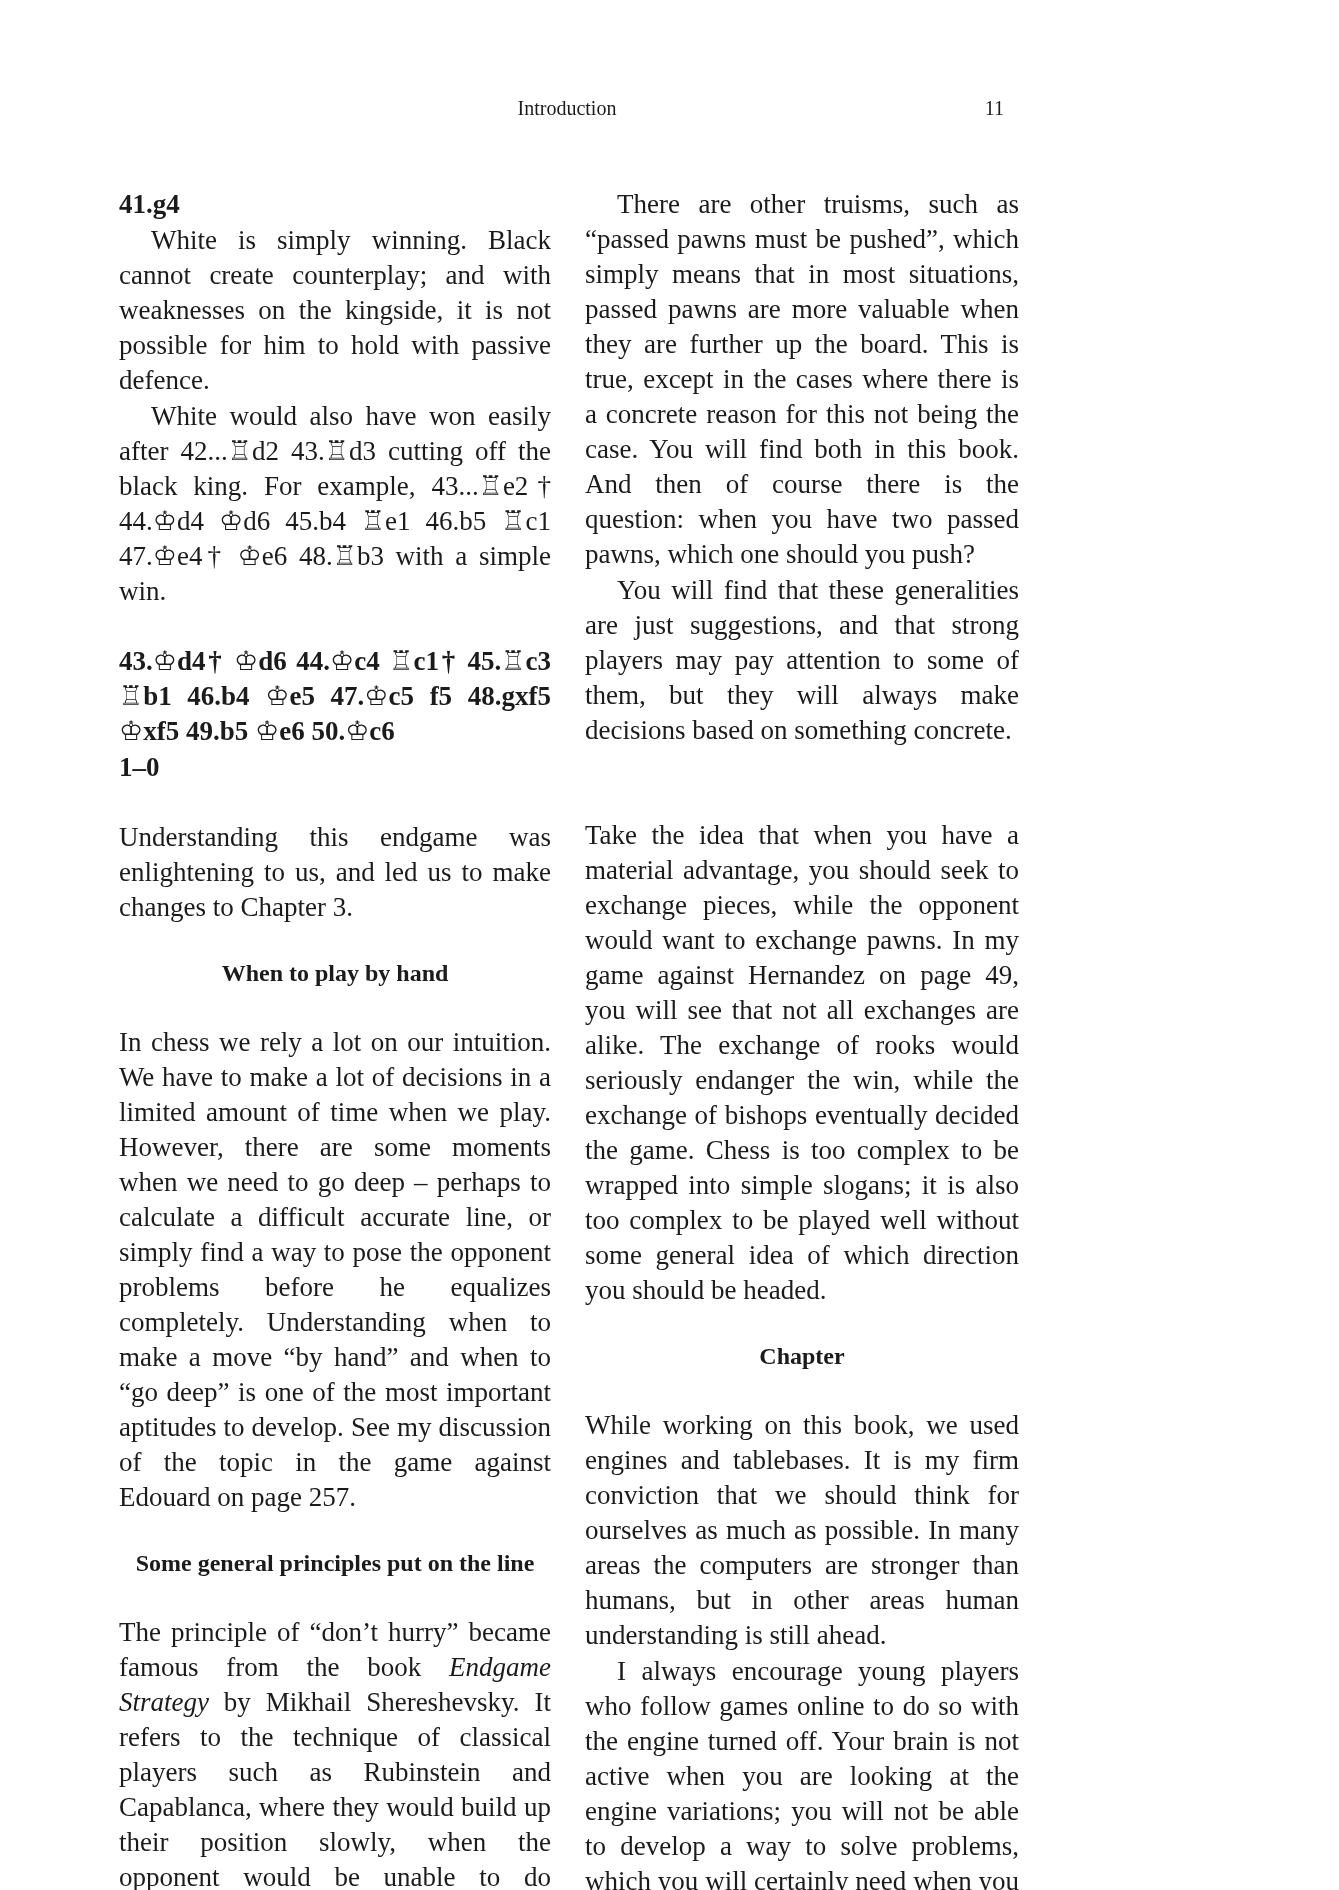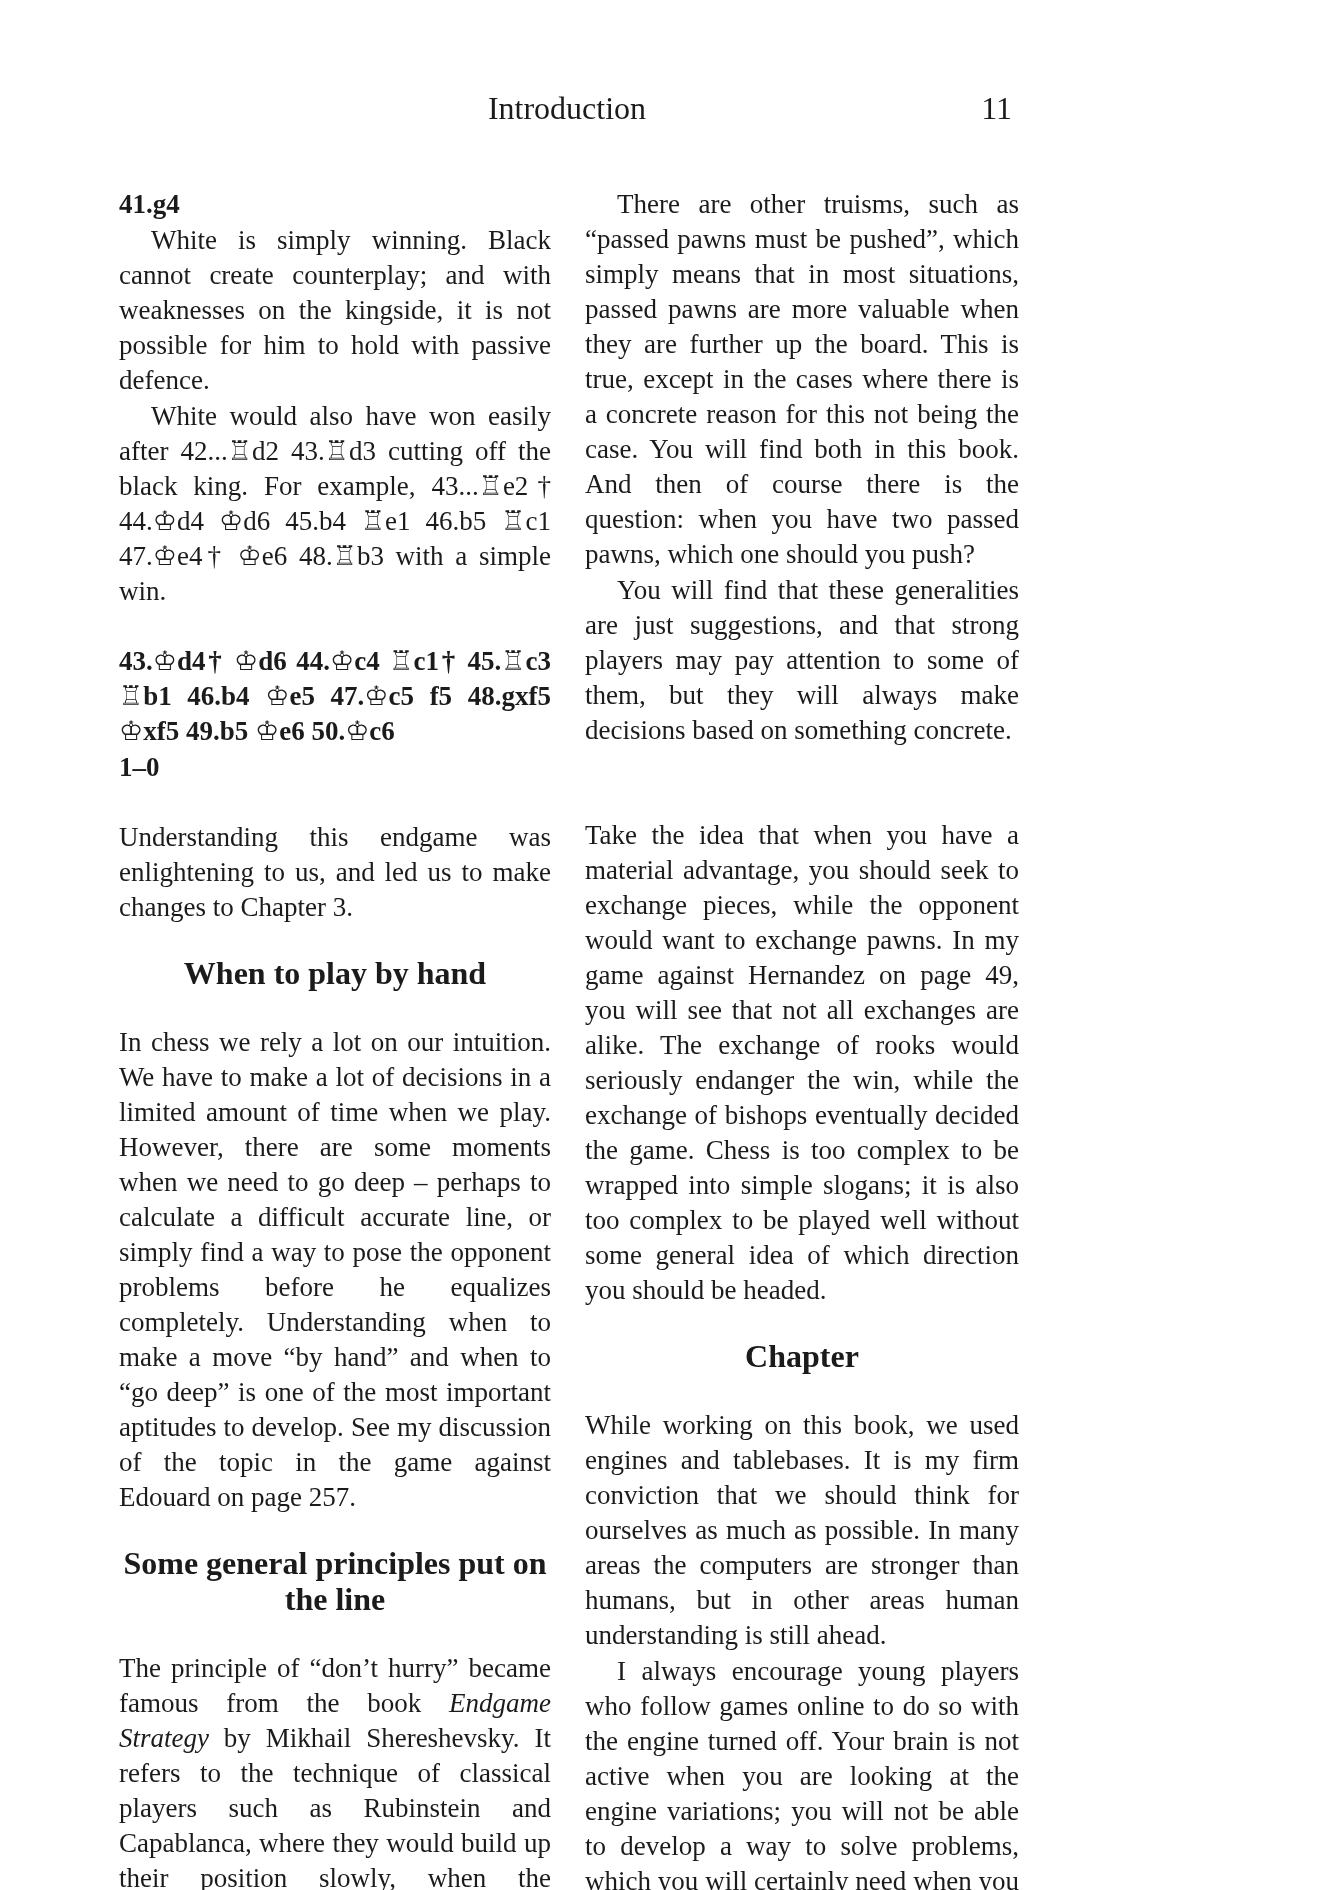--- a/index.html
+++ b/index.html
@@ -15,30 +15,30 @@
     color: #1b1b1b;
     font-family: "Liberation Serif", "DejaVu Sans", serif;
     overflow: hidden;
   }
   .running-head {
     position: absolute;
     top: 92px;
     left: 118px;
     width: 898px;
     height: 36px;
-    font-size: 32px;
+    font-size: 20px;
     line-height: 32px;
   }
   .chapter-title {
     display: block;
     text-align: center;
   }
   .page-number {
     position: absolute;
-    right: 4px;
+    right: 12px;
     top: 0;
   }
   .col {
     position: absolute;
     top: 186px;
     width: 434px;
     font-size: 27px;
     line-height: 35px;
     text-align: justify;
   }
@@ -53,21 +53,21 @@
     font-weight: bold;
     text-align: justify;
   }
   .gap-above   { margin-top: 35px; }
   .gap-above-xl{ margin-top: 70px; }
 
   .game-result {
     font-weight: bold;
   }
   .subhead {
-    font-size: 32px;
+    font-size: 24px;
     font-weight: bold;
     text-align: center;
     margin: 30px 0 34px 0;
     line-height: 36px;
   }
   em { font-style: italic; }
 </style>
 </head>
 <body>
 

